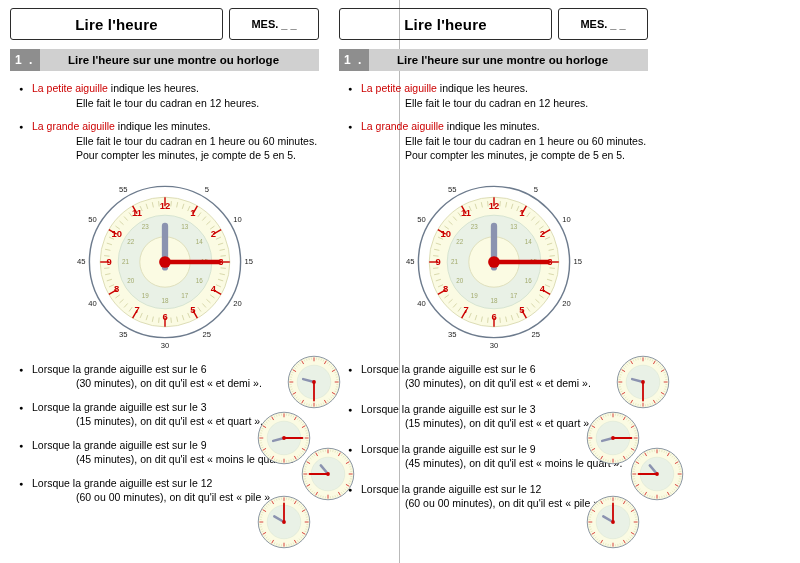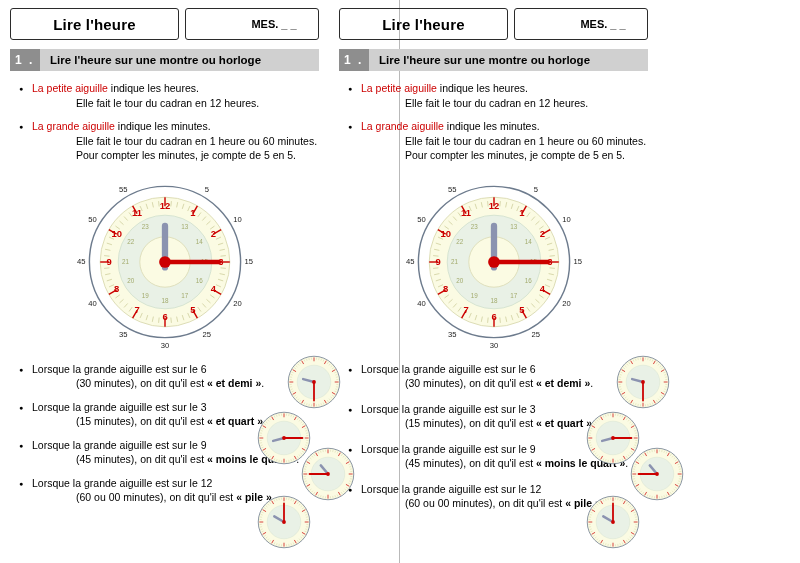--- a/index.html
+++ b/index.html
@@ -47,21 +47,20 @@
   }
   .mes-box{
     width:88px;
     border:1px solid #2b2b2b;
     border-radius:3px;
     display:flex;
     align-items:center;
     justify-content:center;
     font-size:11px;
     font-weight:bold;
-    padding-left:44px;
   }
   
   .section-bar{
     margin-top:9px;
     height:22px;
     background:#d0d0d0;
     display:flex;
     align-items:center;
     position:relative;
   }
@@ -74,21 +73,21 @@
     font-weight:bold;
     display:flex;
     align-items:center;
     padding-left:5px;
     box-sizing:border-box;
     letter-spacing:2px;
   }
   .section-title{
     font-size:11.5px;
     font-weight:bold;
-    padding-left:10px;
+    padding-left:28px;
   }
   
   ul.bullets{
     list-style:none;
     margin:10px 0 0 0;
     padding:0 0 0 22px;
   }
   ul.bullets > li{
     position:relative;
     margin-bottom:9px;
@@ -96,21 +95,21 @@
     line-height:14.5px;
   }
   ul.bullets > li:before{
     content:"\25CF";
     position:absolute;
     left:-13px;
     top:0px;
     font-size:7px;
     line-height:15px;
   }
-  .b{font-weight:bold;}
+  .b{font-weight:normal;}
   .red{color:#cc0000;font-weight:normal;}
   .l2{display:block;padding-left:44px;}
   
   .clock-wrap{
     display:flex;
     justify-content:center;
     margin-top:4px;
   }
   
   .lower{

